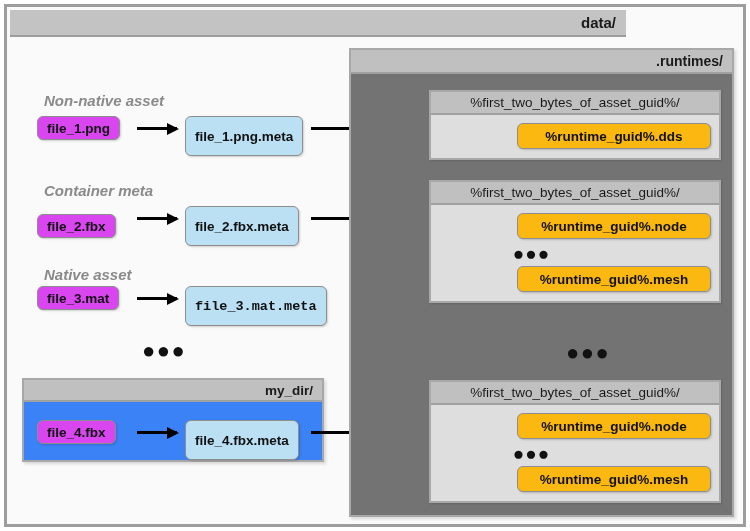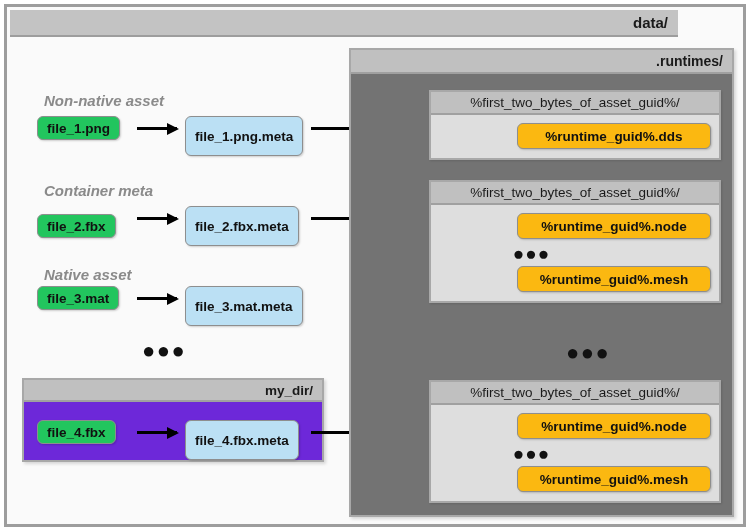--- a/index.html
+++ b/index.html
@@ -27,21 +27,21 @@
     width: 742px;
     height: 523px;
     box-sizing: border-box;
     border: 3px solid #9d9d9d;
     background: #fafafa;
   }
   .outer-header {
     position: absolute;
     left: 3px;
     top: 3px;
-    width: 668px;
+    width: 616px;
     height: 27px;
     box-sizing: border-box;
     background: #c3c3c3;
     border-bottom: 2px solid #9d9d9d;
     display: flex;
     align-items: center;
     justify-content: flex-end;
     padding-right: 10px;
     font-size: 15px;
     font-weight: bold;
@@ -112,21 +112,21 @@
     display: inline-flex;
     align-items: center;
     justify-content: center;
     font-size: 13.5px;
     font-weight: bold;
     color: #111111;
     white-space: nowrap;
     box-shadow: 1px 1px 2px rgba(0,0,0,0.18);
   }
   .node.asset {
-    background: #22c55e;
+    background: #d946ef;
     height: 24px;
     padding: 4px 9px;
   }
   .node.meta {
     background: #bbe0f4;
     height: 40px;
     padding: 0 9px;
   }
   .node.runtime {
     background: #fbb811;
@@ -167,21 +167,21 @@
 
   
   .mydir-box {
     position: absolute;
     left: 22px;
     top: 378px;
     width: 302px;
     height: 84px;
     box-sizing: border-box;
     border: 2px solid #a8a8a8;
-    background: #6d28d9;
+    background: #3b82f6;
     box-shadow: 2px 2px 3px rgba(0,0,0,0.14);
   }
   .mydir-header {
     height: 22px;
     box-sizing: border-box;
     background: #c0c0c0;
     border-bottom: 2px solid #a0a0a0;
     display: flex;
     align-items: center;
     justify-content: flex-end;
@@ -229,21 +229,21 @@
 
   <div class="asset-label" style="left:44px; top:182px;">Container meta</div>
   <div class="node asset node-abs" style="left:37px; top:214px;">file_2.fbx</div>
   <div class="arrow" style="left:137px; top:217px; width:40px;"></div>
   <div class="node meta node-abs" style="left:185px; top:206px;">file_2.fbx.meta</div>
   <div class="arrow" style="left:311px; top:217px; width:113px;"></div>
 
   <div class="asset-label" style="left:44px; top:266px;">Native asset</div>
   <div class="node asset node-abs" style="left:37px; top:286px;">file_3.mat</div>
   <div class="arrow" style="left:137px; top:297px; width:40px;"></div>
-  <div class="node meta node-abs" style="left:185px; top:286px;">file_3.mat.meta</div>
+  <div class="node meta node-abs" style="left:185px; top:286px;font-family:Liberation Mono, monospace;">file_3.mat.meta</div>
 
   <div class="ellipsis" style="left:142px; top:340px;">●●●</div>
 
   <div class="mydir-box">
     <div class="mydir-header">my_dir/</div>
   </div>
   <div class="node asset node-abs" style="left:37px; top:420px;">file_4.fbx</div>
   <div class="arrow" style="left:137px; top:431px; width:40px;"></div>
   <div class="node meta node-abs" style="left:185px; top:420px;">file_4.fbx.meta</div>
   <div class="arrow" style="left:311px; top:431px; width:113px;"></div>

